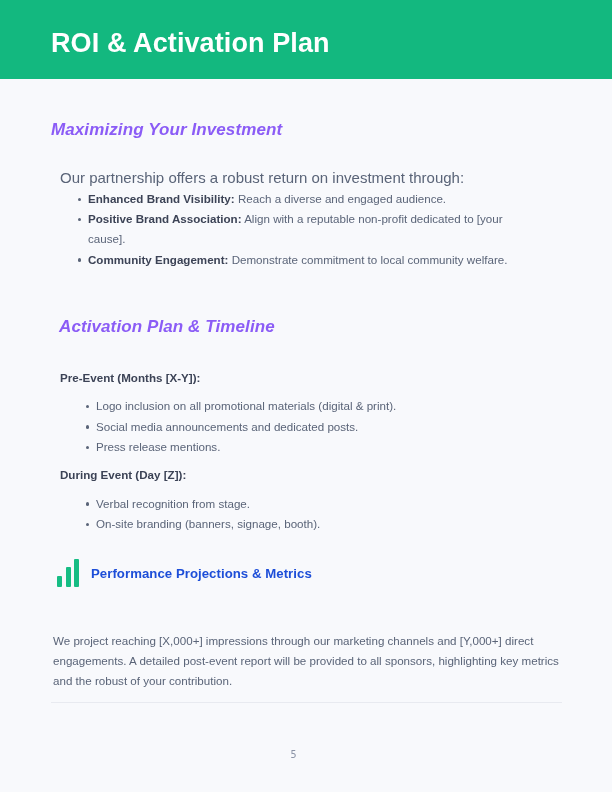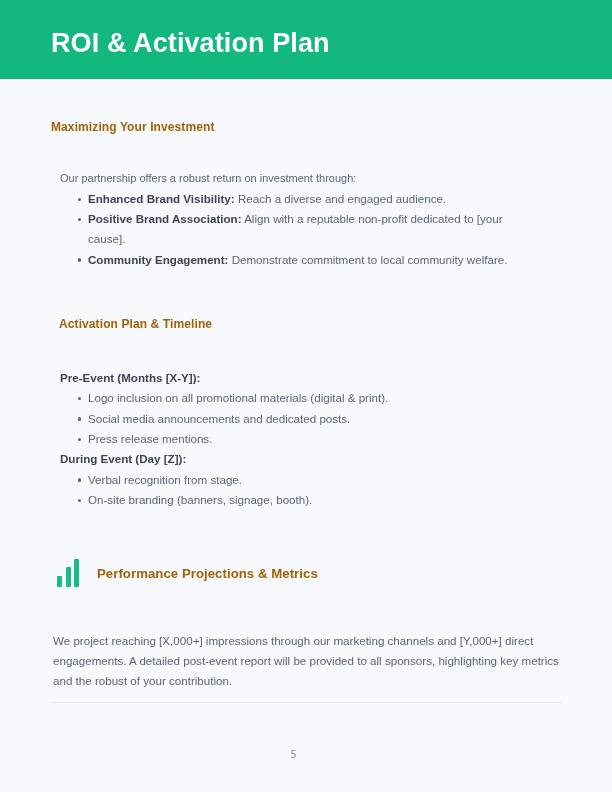--- a/index.html
+++ b/index.html
@@ -48,33 +48,34 @@
   .content {
     position: absolute;
     top: 79px;
     left: 0;
     width: 612px;
   }
 
   .section-heading {
     margin: 0;
     padding: 0;
-    font-size: 12px;
-    font-weight: bold;
-    color: #a16207;
+    font-size: 17px;
+    font-weight: bold;
+    color: #8b5cf6;
     letter-spacing: 0.1px;
+    font-style: italic;
   }
   .h-maximizing { position: absolute; left: 51px; top: 41px; }
   .h-activation { position: absolute; left: 51px; top: 238px; margin-left: 8px; }
 
   .intro-line {
     position: absolute;
     left: 60px;
     top: 91px;
-    font-size: 11px;
+    font-size: 15px;
     color: #5a6478;
     line-height: 16px;
     white-space: nowrap;
   }
 
   
   ul.bullets {
     position: absolute;
     margin: 0;
     padding: 0;
@@ -107,21 +108,21 @@
   .list-investment { left: 60px; top: 110px; }
 
   .timeline-group { position: absolute; left: 60px; top: 289px; width: 480px; }
   .timeline-label {
     font-size: 11.6px;
     font-weight: bold;
     color: #3c4356;
     line-height: 20.2px;
   }
   ul.sub-bullets {
-    margin: 0;
+    margin: 8px;
     padding: 0;
     list-style: none;
   }
   ul.sub-bullets > li {
     position: relative;
     padding-left: 28px;
     font-size: 11.6px;
     color: #5a6478;
     line-height: 20.4px;
   }
@@ -154,24 +155,24 @@
   .bar-icon i {
     display: block;
     width: 5px;
     background: #16bd84;
     border-radius: 1px;
   }
   .bar-icon i.b1 { height: 11px; }
   .bar-icon i.b2 { height: 20px; }
   .bar-icon i.b3 { height: 28px; }
   .callout-title {
-    margin-left: 14px;
+    margin-left: 8px;
     font-size: 13.2px;
     font-weight: bold;
-    color: #a16207;
+    color: #1d4ed8;
     letter-spacing: 0.05px;
     white-space: nowrap;
   }
 
   .projection-para {
     position: absolute;
     left: 53px;
     top: 540px;
     width: 506px;
     font-size: 11.6px;

